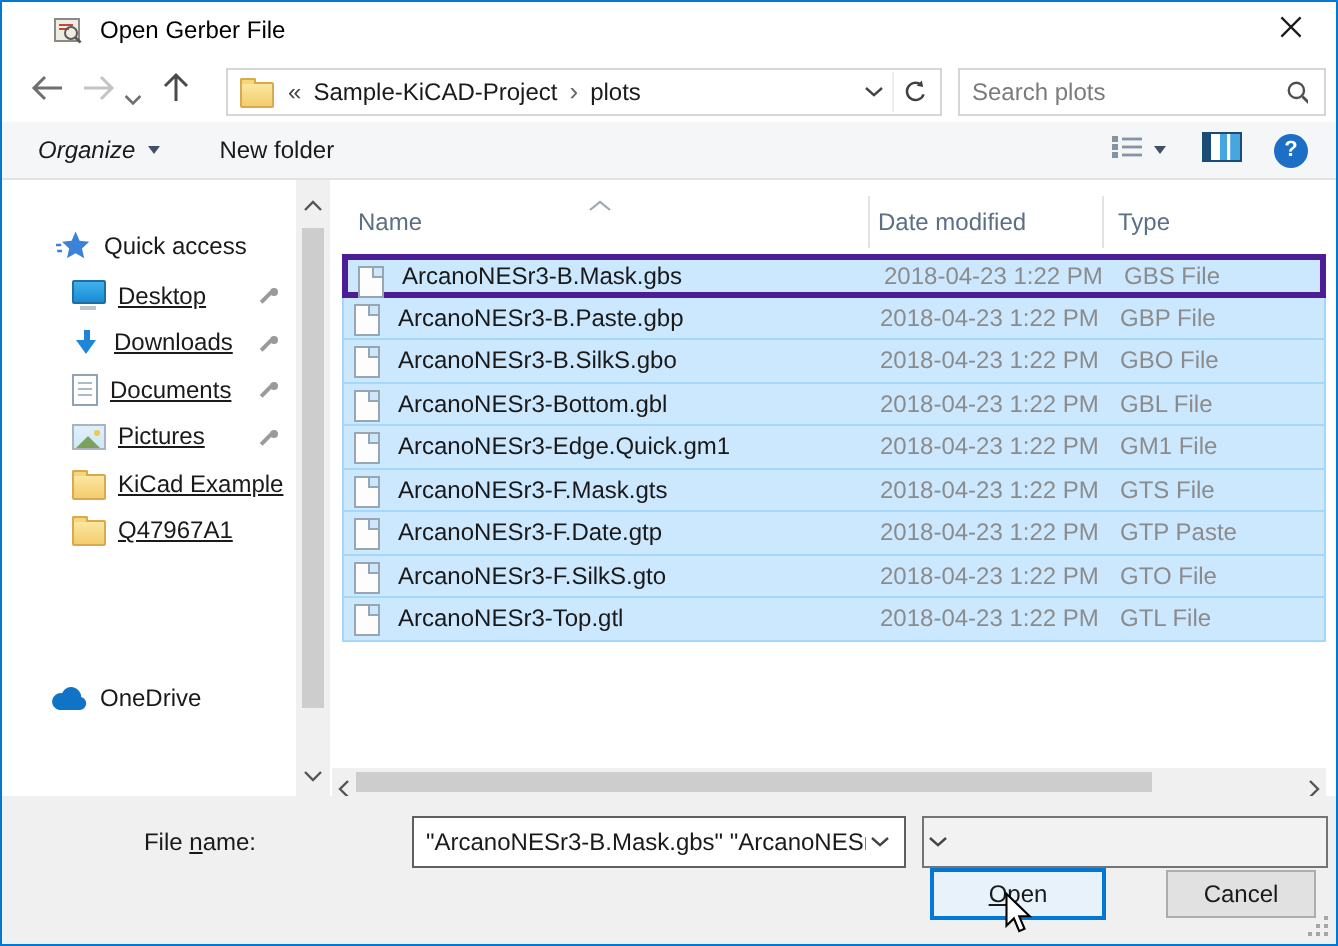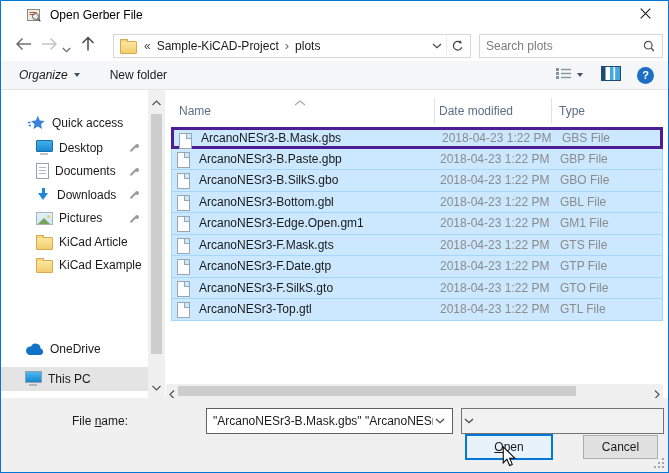--- a/index.html
+++ b/index.html
@@ -27,21 +27,21 @@
 
   
   .toolbar{position:absolute;left:0;top:60px;right:0;height:28px;background:#f5f6f7;border-bottom:1px solid #e3e3e3;display:flex;align-items:center;}
   .tbtn{display:flex;align-items:center;gap:6px;}
   .caret{width:0;height:0;border-left:3.5px solid transparent;border-right:3.5px solid transparent;border-top:4px solid #3f5166;}
   .help-circle{width:17px;height:17px;border-radius:50%;background:#1d6fc6;color:#fff;font-weight:bold;font-size:11px;display:flex;align-items:center;justify-content:center;}
 
   
   .side-head{position:absolute;left:0;top:110px;width:147px;height:24px;display:flex;align-items:center;padding-left:27px;box-sizing:border-box;gap:7px;}
   .side-items{position:absolute;left:0;top:135px;width:147px;}
-  .side-item{position:relative;height:23.5px;display:flex;align-items:center;padding-left:35px;box-sizing:border-box;gap:6px;}
+  .side-item{position:relative;height:23.5px;display:flex;align-items:center;padding-left:35px;box-sizing:border-box;gap:6px;text-decoration:underline;}
   .side-row{position:absolute;left:0;width:147px;height:24px;display:flex;align-items:center;padding-left:24px;box-sizing:border-box;gap:6px;}
   .side-row.sel{background:#e4e4e4;}
   .pin{position:absolute;right:8px;top:7px;width:10px;height:10px;}
   .pin::before{content:"";position:absolute;right:1px;top:1px;width:4px;height:4px;background:#9a9a9a;border-radius:50%;}
   .pin::after{content:"";position:absolute;left:1px;bottom:1px;width:7px;height:1.6px;background:#9a9a9a;transform:rotate(-45deg);transform-origin:left bottom;}
 
   
   .ic{flex:0 0 auto;display:inline-block;}
   .ic-folder{width:15px;height:11px;background:linear-gradient(#fbe6a0,#f3cd6d);border:1px solid #d9a94e;border-radius:1px;position:relative;margin-top:3px;}
   .ic-folder::before{content:"";position:absolute;top:-3px;left:-1px;width:6px;height:2px;background:#f5d67c;border:1px solid #d9a94e;border-bottom:none;border-radius:1px 1px 0 0;}
@@ -221,54 +221,50 @@
     </span>
     <span>Quick access</span>
   </div>
   <div class="side-items" id="side-items">
       <div class="side-item">
         <span class="ic ic-desktop"></span>
         <span>Desktop</span>
         <span class="pin"></span>
       </div>
       <div class="side-item">
+        <span class="ic ic-downloads"></span>
+        <span>Downloads</span>
+        <span class="pin"></span>
+      </div>
+      <div class="side-item">
         <span class="ic ic-documents"></span>
         <span>Documents</span>
         <span class="pin"></span>
       </div>
       <div class="side-item">
-        <span class="ic ic-downloads"></span>
-        <span>Downloads</span>
-        <span class="pin"></span>
-      </div>
-      <div class="side-item">
         <span class="ic ic-pictures"></span>
         <span>Pictures</span>
         <span class="pin"></span>
       </div>
       <div class="side-item">
         <span class="ic ic-folder"></span>
-        <span>KiCad Article</span>
+        <span>KiCad Example</span>
       </div>
       <div class="side-item">
         <span class="ic ic-folder"></span>
-        <span>KiCad Example</span>
+        <span>Q47967A1</span>
       </div>
     </div>
   <div class="side-row" style="top:336px;">
     <span style="display:flex;">
       <svg width="19" height="13">
           <path d="M4.6,12 h10.3 a3.3,3.3 0 0 0 0.7,-6.5 A5,5 0 0 0 6,3.6 A3.7,3.7 0 0 0 4.6,12 Z" fill="#1173c5"></path>
         </svg>
     </span>
     <span>OneDrive</span>
-  </div>
-  <div class="side-row sel" style="top:366px;">
-    <span class="ic ic-thispc"></span>
-    <span>This PC</span>
   </div>
 
   <div class="sb-v">
     <span class="up">
       <svg width="9" height="6">
           <path d="M0.5,5 L4.5,1 L8.5,5" fill="none" stroke="#555" stroke-width="1.2"></path>
         </svg>
     </span>
     <div class="thumb"></div>
     <span class="down">
@@ -309,35 +305,35 @@
         <span class="rtype">GBO File</span>
       </div>
       <div class="row">
         <span class="ic-file"></span>
         <span class="rname">ArcanoNESr3-Bottom.gbl</span>
         <span class="rdate">2018-04-23 1:22 PM</span>
         <span class="rtype">GBL File</span>
       </div>
       <div class="row">
         <span class="ic-file"></span>
-        <span class="rname">ArcanoNESr3-Edge.Open.gm1</span>
+        <span class="rname">ArcanoNESr3-Edge.Quick.gm1</span>
         <span class="rdate">2018-04-23 1:22 PM</span>
         <span class="rtype">GM1 File</span>
       </div>
       <div class="row">
         <span class="ic-file"></span>
         <span class="rname">ArcanoNESr3-F.Mask.gts</span>
         <span class="rdate">2018-04-23 1:22 PM</span>
         <span class="rtype">GTS File</span>
       </div>
       <div class="row">
         <span class="ic-file"></span>
         <span class="rname">ArcanoNESr3-F.Date.gtp</span>
         <span class="rdate">2018-04-23 1:22 PM</span>
-        <span class="rtype">GTP File</span>
+        <span class="rtype">GTP Paste</span>
       </div>
       <div class="row">
         <span class="ic-file"></span>
         <span class="rname">ArcanoNESr3-F.SilkS.gto</span>
         <span class="rdate">2018-04-23 1:22 PM</span>
         <span class="rtype">GTO File</span>
       </div>
       <div class="row">
         <span class="ic-file"></span>
         <span class="rname">ArcanoNESr3-Top.gtl</span>

